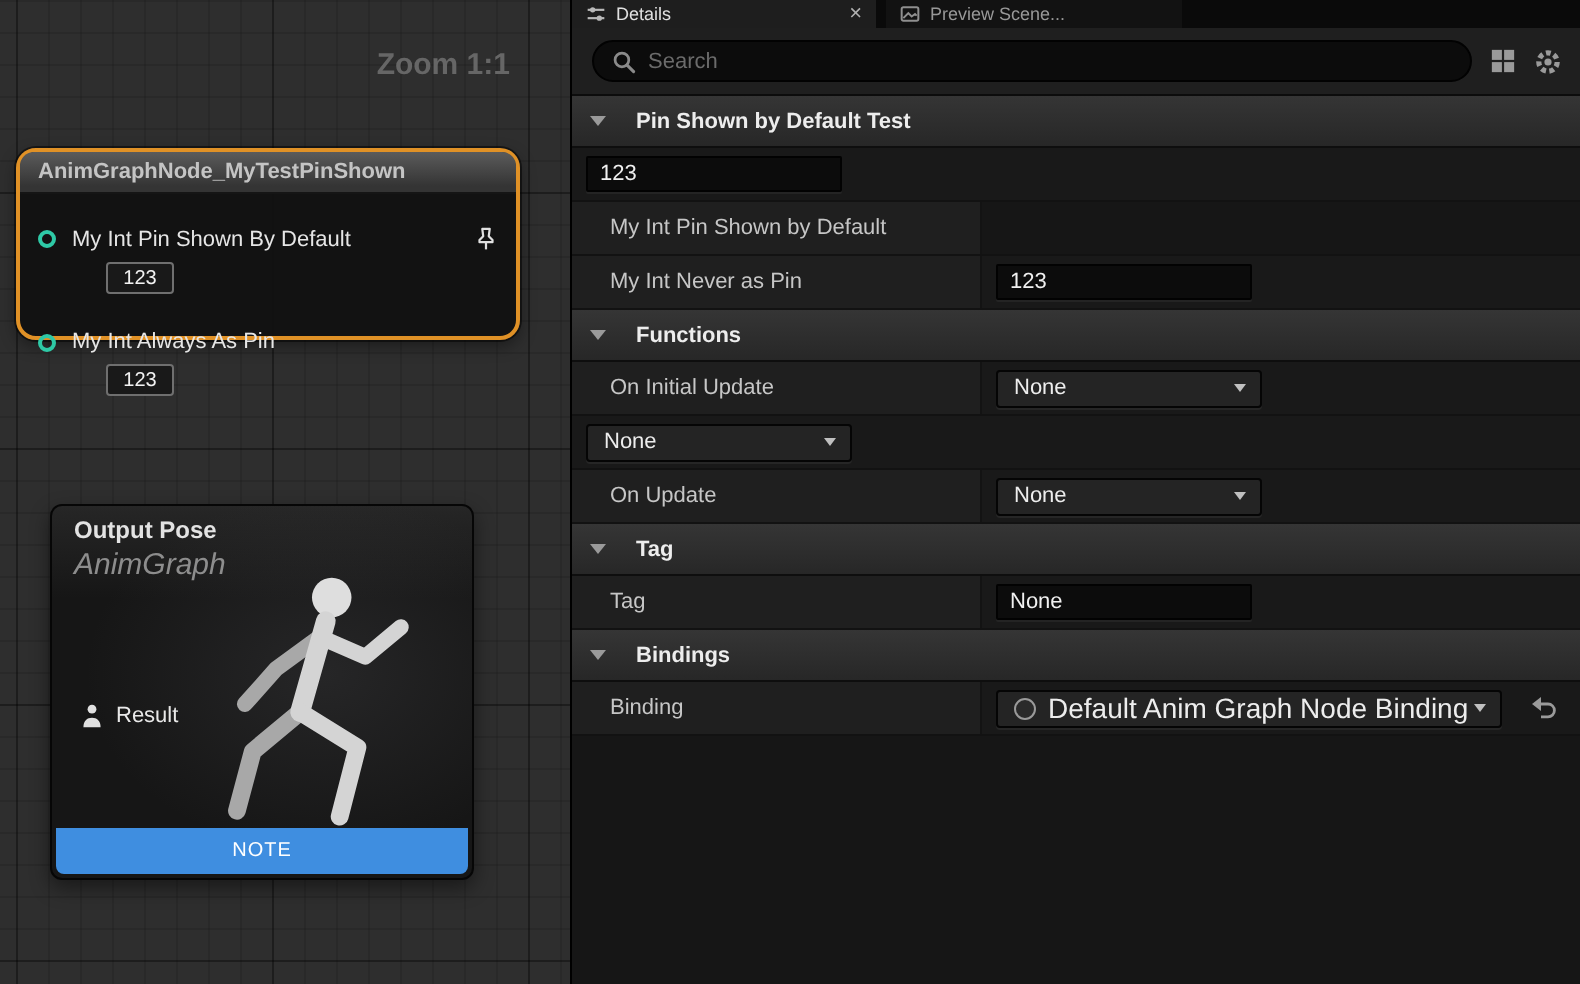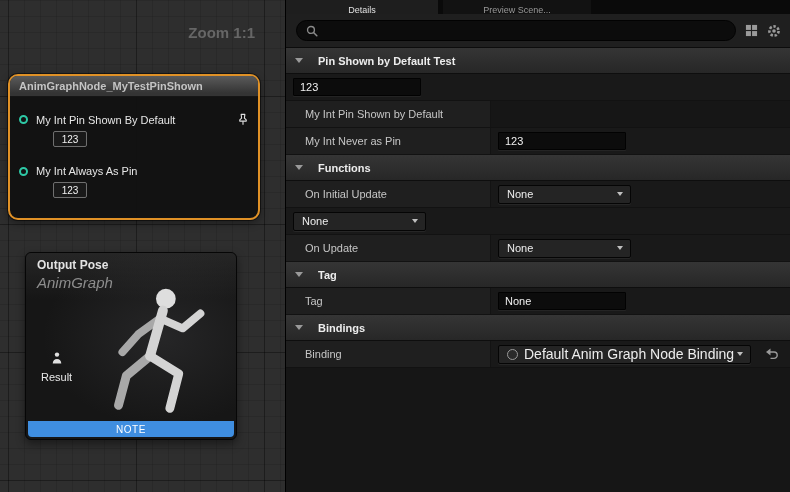--- a/index.html
+++ b/index.html
@@ -15,21 +15,21 @@
       linear-gradient(rgba(0,0,0,0.30) 1px, transparent 1px),
       linear-gradient(90deg, rgba(0,0,0,0.30) 1px, transparent 1px),
       linear-gradient(rgba(0,0,0,0.10) 1px, transparent 1px),
       linear-gradient(90deg, rgba(0,0,0,0.10) 1px, transparent 1px);
     background-size:128px 128px,128px 128px,16px 16px,16px 16px;
     background-position:8px 96px,8px 96px,8px 0,8px 0;
   }
   .zoom { position:absolute; top:24px; right:30px; font-size:15px; font-weight:bold; color:#666; }
 
   .node-test {
-    position:absolute; left:8px; top:74px; width:252px; height:146px;
+    position:absolute; left:8px; top:74px; width:252px; height:96px;
     border:2px solid #e09126; border-radius:10px; background:rgba(17,17,17,0.95);
     box-shadow:0 0 0 1px rgba(0,0,0,0.5), 0 3px 8px rgba(0,0,0,0.4);
   }
   .node-test-header {
     height:21px; border-radius:7px 7px 0 0; display:flex; align-items:center; padding:0 9px;
     background:linear-gradient(180deg,#5b5b5b,#343434 85%); border-bottom:1px solid #151515;
   }
   .node-test-header span { font-size:11px; font-weight:bold; color:#c4c4c4; white-space:nowrap; }
   .n1row { display:flex; align-items:center; gap:8px; padding:0 9px; margin-top:16px; }
   .pin-ring { width:9px; height:9px; border:2px solid #2ec9a6; border-radius:50%; flex:none; }
@@ -43,31 +43,31 @@
     border:1px solid #060606; border-radius:6px; background:#161616;
     box-shadow:0 4px 10px rgba(0,0,0,0.45);
   }
   .node-output::before { content:""; position:absolute; inset:0; pointer-events:none;
     background:
       radial-gradient(ellipse at 65% 45%, rgba(95,95,100,0.22), rgba(0,0,0,0) 62%),
       linear-gradient(180deg, rgba(75,75,75,0.30), rgba(0,0,0,0) 46px); }
   .no-title { position:absolute; top:5px; left:11px; font-size:12px; font-weight:bold; color:#e3e3e3; }
   .no-sub { position:absolute; top:21px; left:11px; font-size:15px; font-style:italic; color:#8d8d8d; }
   .mannequin { position:absolute; right:6px; top:24px; }
-  .result-row { position:absolute; left:15px; top:99px; display:flex; align-items:center; gap:7px;flex-direction:column; }
+  .result-row { position:absolute; left:15px; top:99px; display:flex; align-items:center; gap:7px; }
   .result-label { font-size:11px; color:#e8e8e8; }
-  .note-bar { position:absolute; left:2px; right:2px; bottom:2px; height:16px; background:#3f8ee0;
+  .note-bar { position:absolute; left:2px; right:2px; bottom:2px; height:23px; background:#3f8ee0;
     border-radius:0 0 4px 4px; display:flex; align-items:center; justify-content:center;
     font-size:10px; color:#fff; letter-spacing:0.5px; }
 
   
   .details { width:505px; height:100%; background:#161616; border-left:1px solid #000;
     display:flex; flex-direction:column; font-size:11px; }
   .tabbar { height:14px; background:#0a0a0a; display:flex; align-items:stretch; flex:none; }
-  .tab { display:flex; align-items:center; gap:5px; padding:0 7px; font-size:9px;flex-direction:column; }
+  .tab { display:flex; align-items:center; gap:5px; padding:0 7px; font-size:9px; }
   .tab-active { background:#1e1e1e; color:#e0e0e0; width:152px; }
   .tab-close { margin-left:auto; color:#b0b0b0; font-size:11px; line-height:1; }
   .tab-inactive { background:#121212; color:#989898; width:148px; margin-left:5px; }
 
   .searchrow { height:34px; background:#1f1f1f; display:flex; align-items:center; gap:9px;
     padding:0 9px 0 10px; flex:none; border-bottom:1px solid #0c0c0c; }
   .searchbox { flex:1; height:21px; background:#0c0c0c; border:1px solid #020202; border-radius:11px;
     display:flex; align-items:center; gap:6px; padding:0 9px; }
   .searchbox input { flex:1; border:0; background:transparent; outline:0; color:#d0d0d0;
     font-size:11px; font-family:inherit; }
@@ -177,20 +177,21 @@
         <span>Preview Scene...</span>
       </div>
     </div>
 
     <div class="searchrow">
       <div class="searchbox">
         <svg width="12" height="12" viewBox="0 0 14 14">
           <circle cx="5.8" cy="5.8" r="4" fill="none" stroke="#8a8a8a" stroke-width="1.6"></circle>
           <line x1="8.8" y1="8.8" x2="12.6" y2="12.6" stroke="#8a8a8a" stroke-width="1.8" stroke-linecap="round"></line>
         </svg>
+        <input placeholder="Search" style="">
       </div>
       <span class="iconbtn">
         <svg width="13" height="13" viewBox="0 0 14 14" fill="#9a9a9a">
           <rect x="1" y="1" width="5.4" height="5.4"></rect>
             <rect x="7.6" y="1" width="5.4" height="5.4"></rect>
           <rect x="1" y="7.6" width="5.4" height="5.4"></rect>
             <rect x="7.6" y="7.6" width="5.4" height="5.4"></rect>
         </svg>
       </span>
       <span class="iconbtn">

